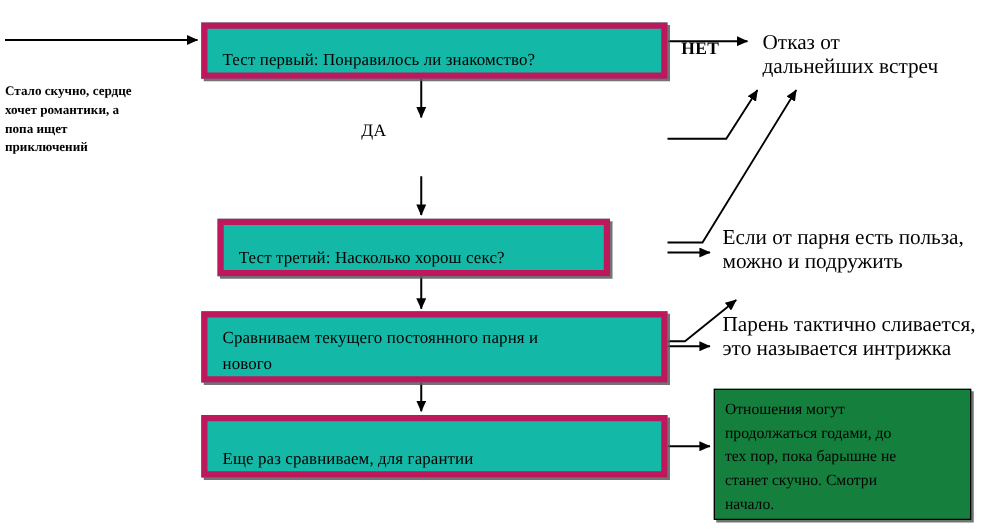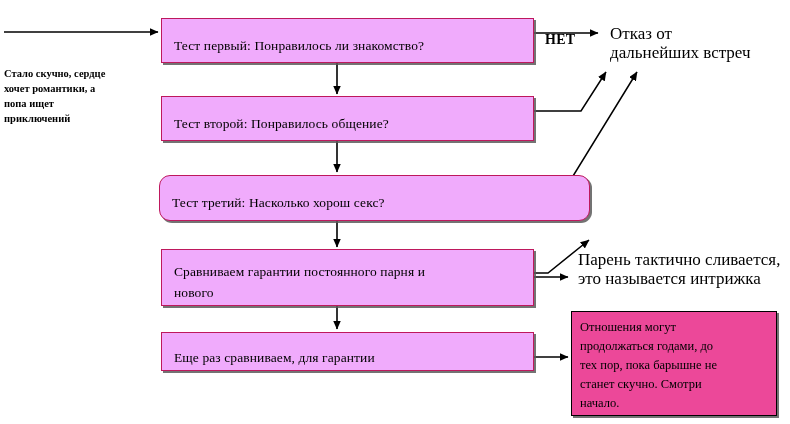--- a/index.html
+++ b/index.html
@@ -6,38 +6,38 @@
   body{
     width:790px;height:424px;position:relative;overflow:hidden;
     font-family:"Liberation Serif","DejaVu Serif",serif;
     color:#000000;
   }
   #canvas{position:absolute;left:0;top:0;width:790px;height:424px;}
   svg.lines{position:absolute;left:0;top:0;width:790px;height:424px;pointer-events:none;}
 
   .pbox{
     position:absolute;
-    border:1px solid #be185d;
-    background:#f0abfc;
+    border:5px solid #be185d;
+    background:#14b8a6;
     box-sizing:border-box;
     box-shadow:2px 2px 0 0 rgba(90,90,90,0.85);
-    display:flex;align-items:center;
+    display:flex;align-items:flex-end;
   }
   .pbox .txt{
     font-size:13.5px;
     line-height:21px;
     padding:9px 0 0 12px;
     letter-spacing:0.1px;
     white-space:pre-line;
   }
 
   .obox{
     position:absolute;
     border:1px solid #000000;
-    background:#ec4899;
+    background:#15803d;
     box-sizing:border-box;
     box-shadow:2px 2px 0 0 rgba(90,90,90,0.85);
   }
   .obox .txt{
     font-size:12.5px;
     line-height:19px;
     padding:6px 6px 0 8px;
     white-space:pre-line;
   }
 
@@ -114,40 +114,39 @@
 приключений</div>
 
   <div class="lbl yn" style="left:289px;top:64px;margin-top:32px;">ДА</div>
 
   <div class="lbl yn" style="left:545px;top:6px;font-weight:bold;margin-top:24px;">НЕТ</div>
 
   <div class="pbox" style="left:161px;top:18px;width:373px;height:45px;">
     <div class="txt">Тест первый: Понравилось ли знакомство?</div>
   </div>
 
-  <div class="pbox" style="left:161px;top:96px;width:373px;height:45px;">
-    <div class="txt">Тест второй: Понравилось общение?</div>
-  </div>
 
-  <div class="pbox" style="left:159px;top:175px;width:431px;height:46px;border-radius:11px;">
+  <div class="pbox" style="left:174px;top:175px;width:314px;height:46px;">
     <div class="txt">Тест третий: Насколько хорош секс?</div>
   </div>
 
   <div class="pbox" style="left:161px;top:249px;width:373px;height:57px;">
-    <div class="txt">Сравниваем гарантии постоянного парня и
+    <div class="txt">Сравниваем текущего постоянного парня и
 нового</div>
   </div>
 
-  <div class="pbox" style="left:161px;top:332px;width:373px;height:39px;">
+  <div class="pbox" style="left:161px;top:332px;width:373px;height:50px;">
     <div class="txt" style="padding-top:12px;">Еще раз сравниваем, для гарантии</div>
   </div>
 
   <div class="lbl" style="left:610px;top:24px;width:175px;">Отказ от
 дальнейших встреч</div>
 
+  <div class="lbl" style="left:578px;top:180px;width:212px;">Если от парня есть польза,
+можно и подружить</div>
 
   <div class="lbl" style="left:578px;top:250px;width:212px;">Парень тактично сливается,
 это называется интрижка</div>
 
   <div class="obox" style="left:571px;top:311px;width:206px;height:105px;">
     <div class="txt">Отношения могут
 продолжаться годами, до
 тех пор, пока барышне не
 станет скучно. Смотри
 начало.</div>

